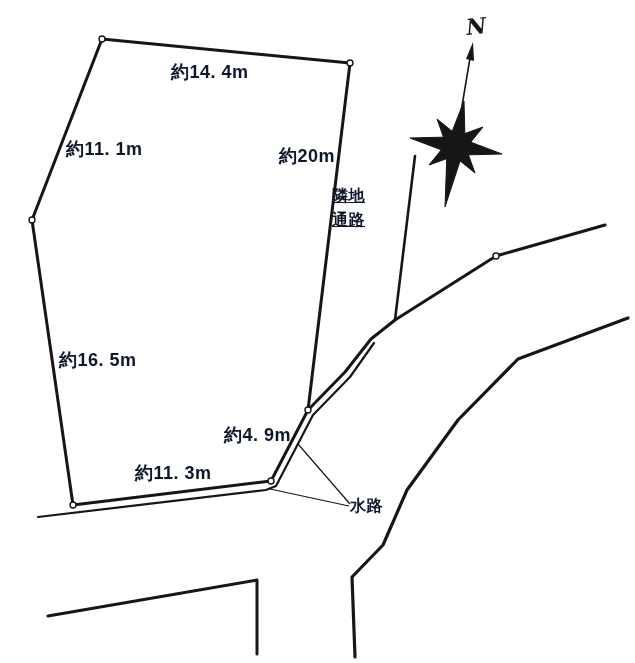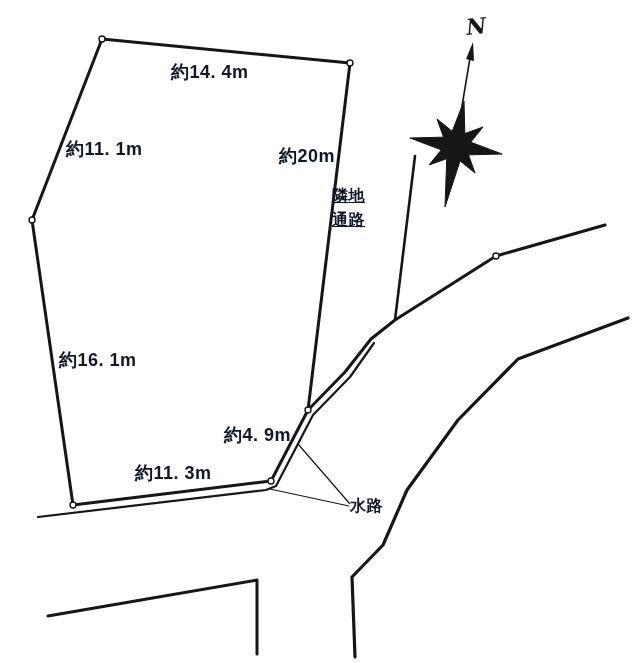--- a/index.html
+++ b/index.html
@@ -79,21 +79,21 @@
   <div class="lbl" style="left:66px;top:140px;">約11. 1m</div>
 
   <div class="lbl" style="left:279px;top:147px;">約20m</div>
 
   <div class="lbl sm stacked" style="left:332px;top:184px;text-decoration:underline;">
     <div>隣地</div>
     <div>通路</div>
   </div>
 
 
-  <div class="lbl" style="left:59px;top:351px;">約16. 1m</div>
+  <div class="lbl" style="left:59px;top:351px;">約16. 5m</div>
 
   <div class="lbl" style="left:224px;top:426px;">約4. 9m</div>
 
   <div class="lbl" style="left:135px;top:464px;">約11. 3m</div>
 
   <div class="lbl sm" style="left:350px;top:499px;font-family:Liberation Mono, monospace;">水路</div>
 
   <div class="north" style="left:466px;top:15px;">N</div>
 
 </div>

